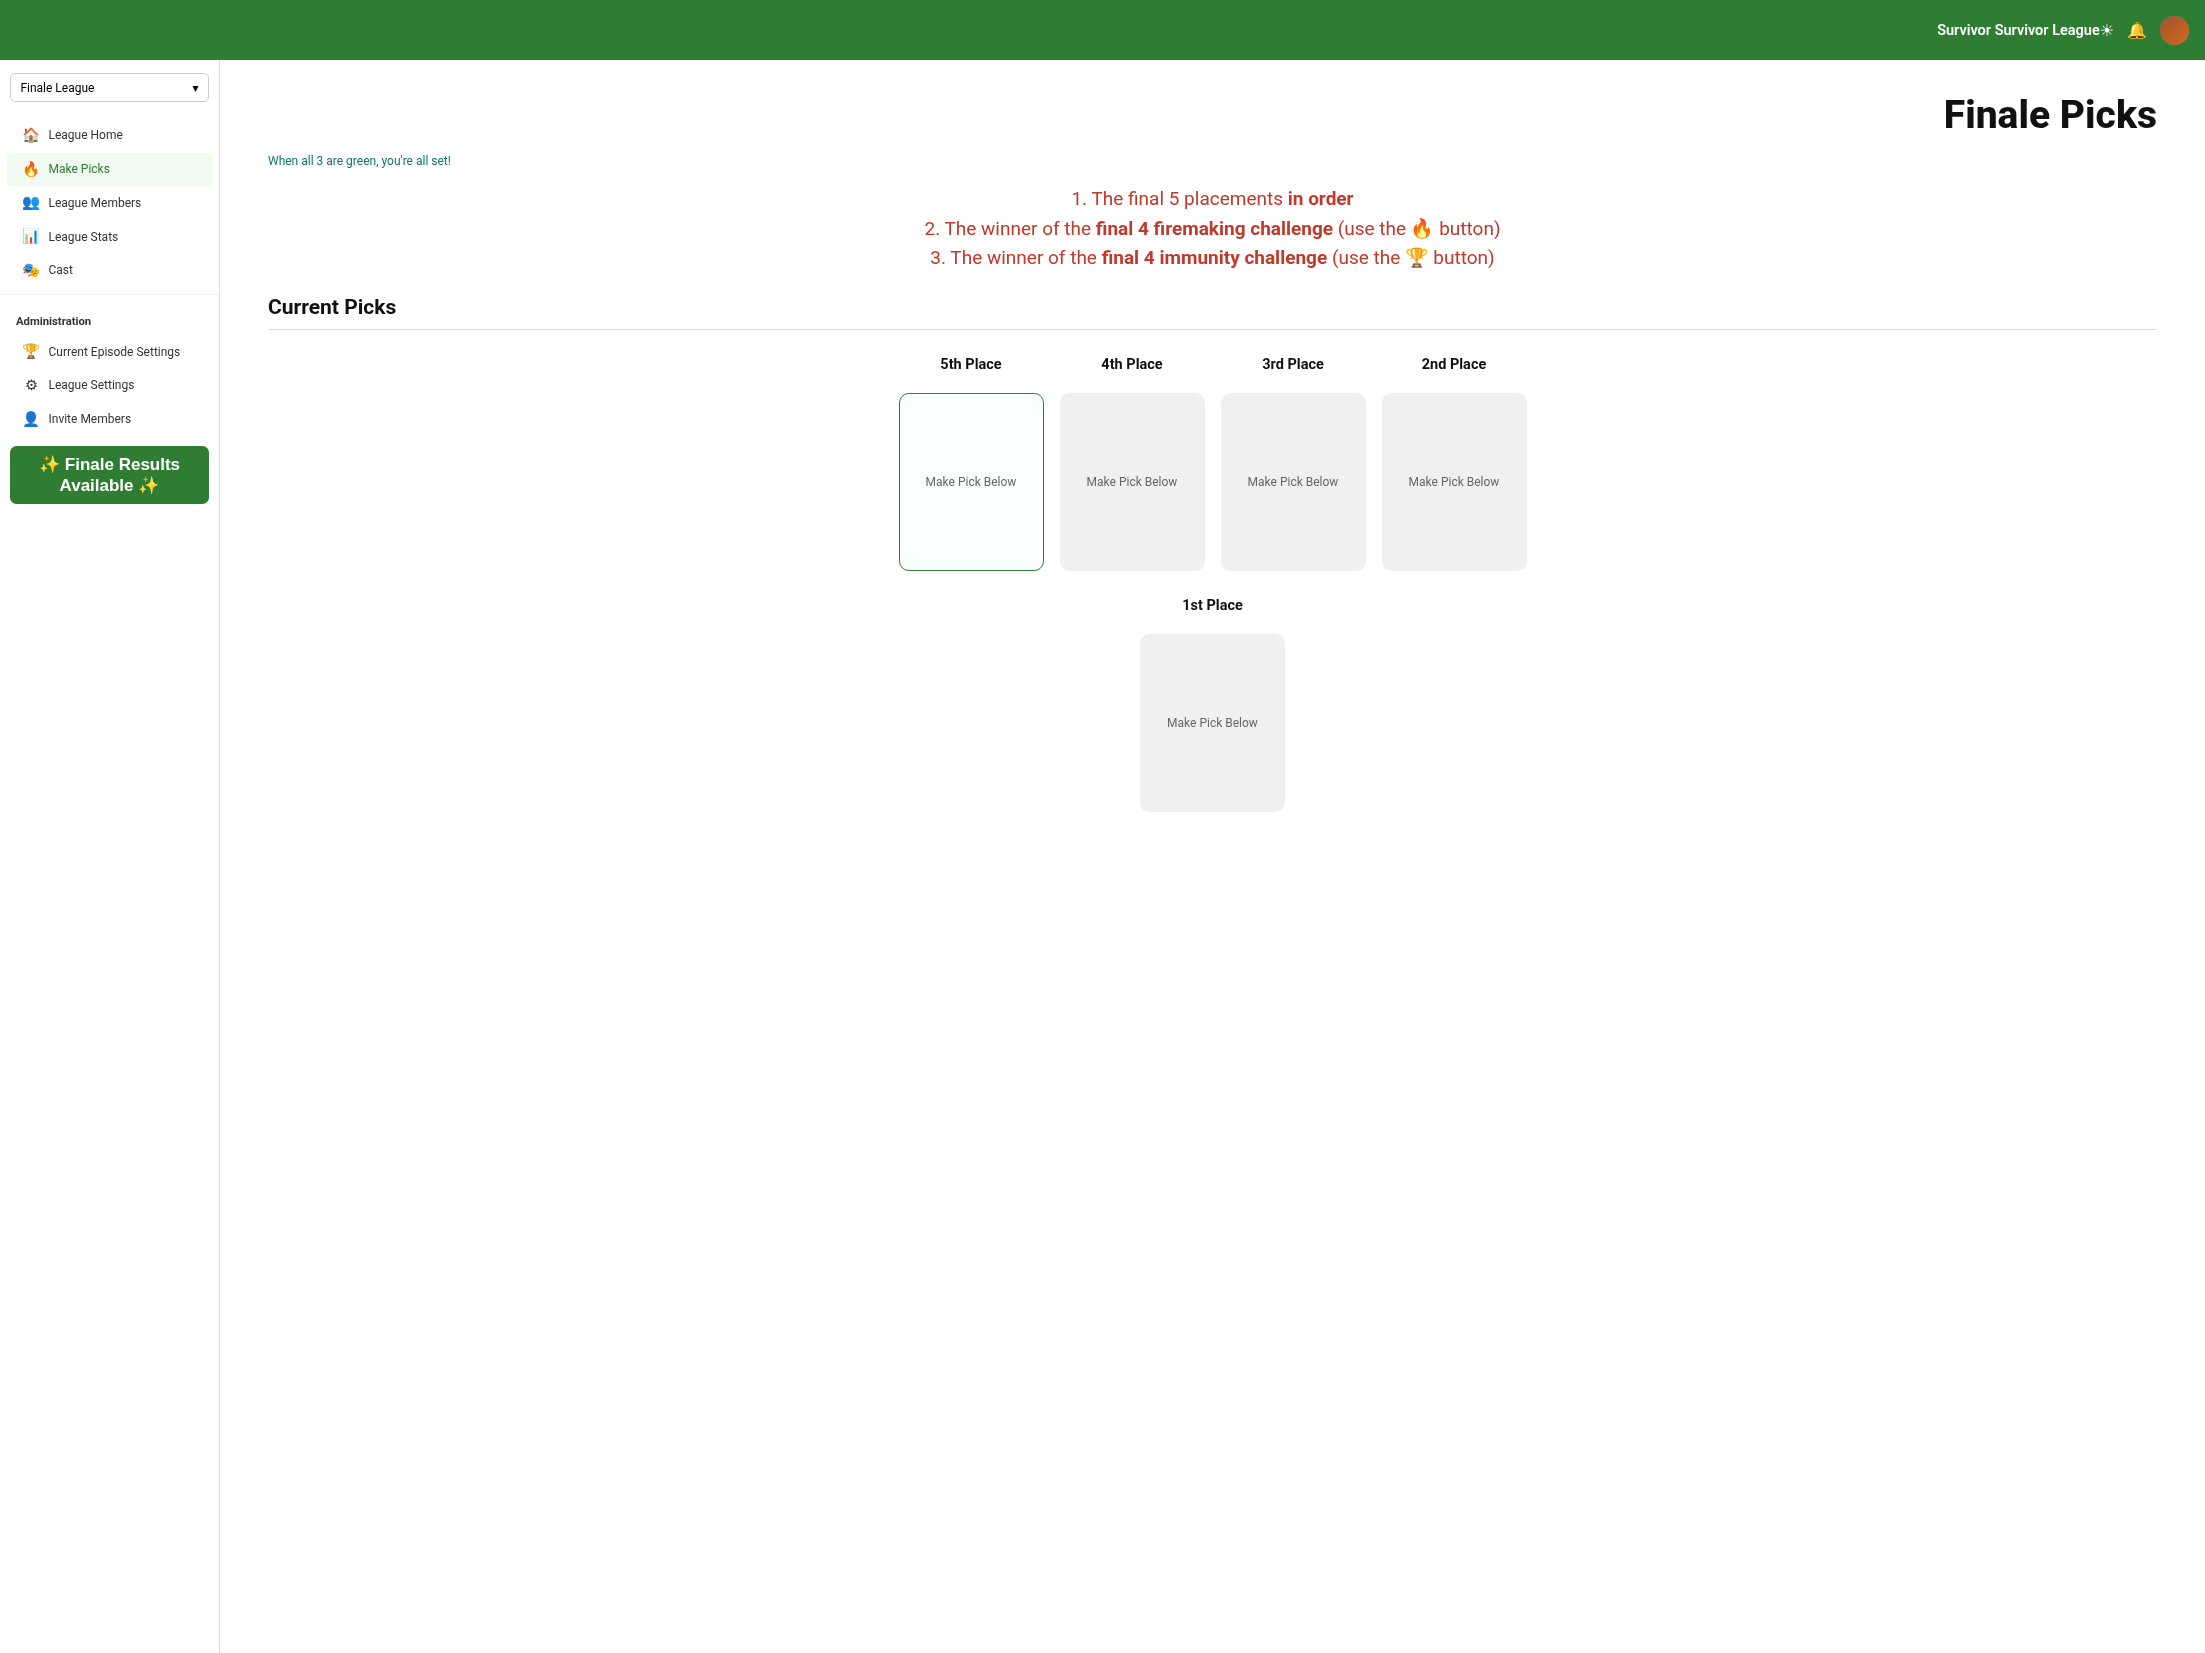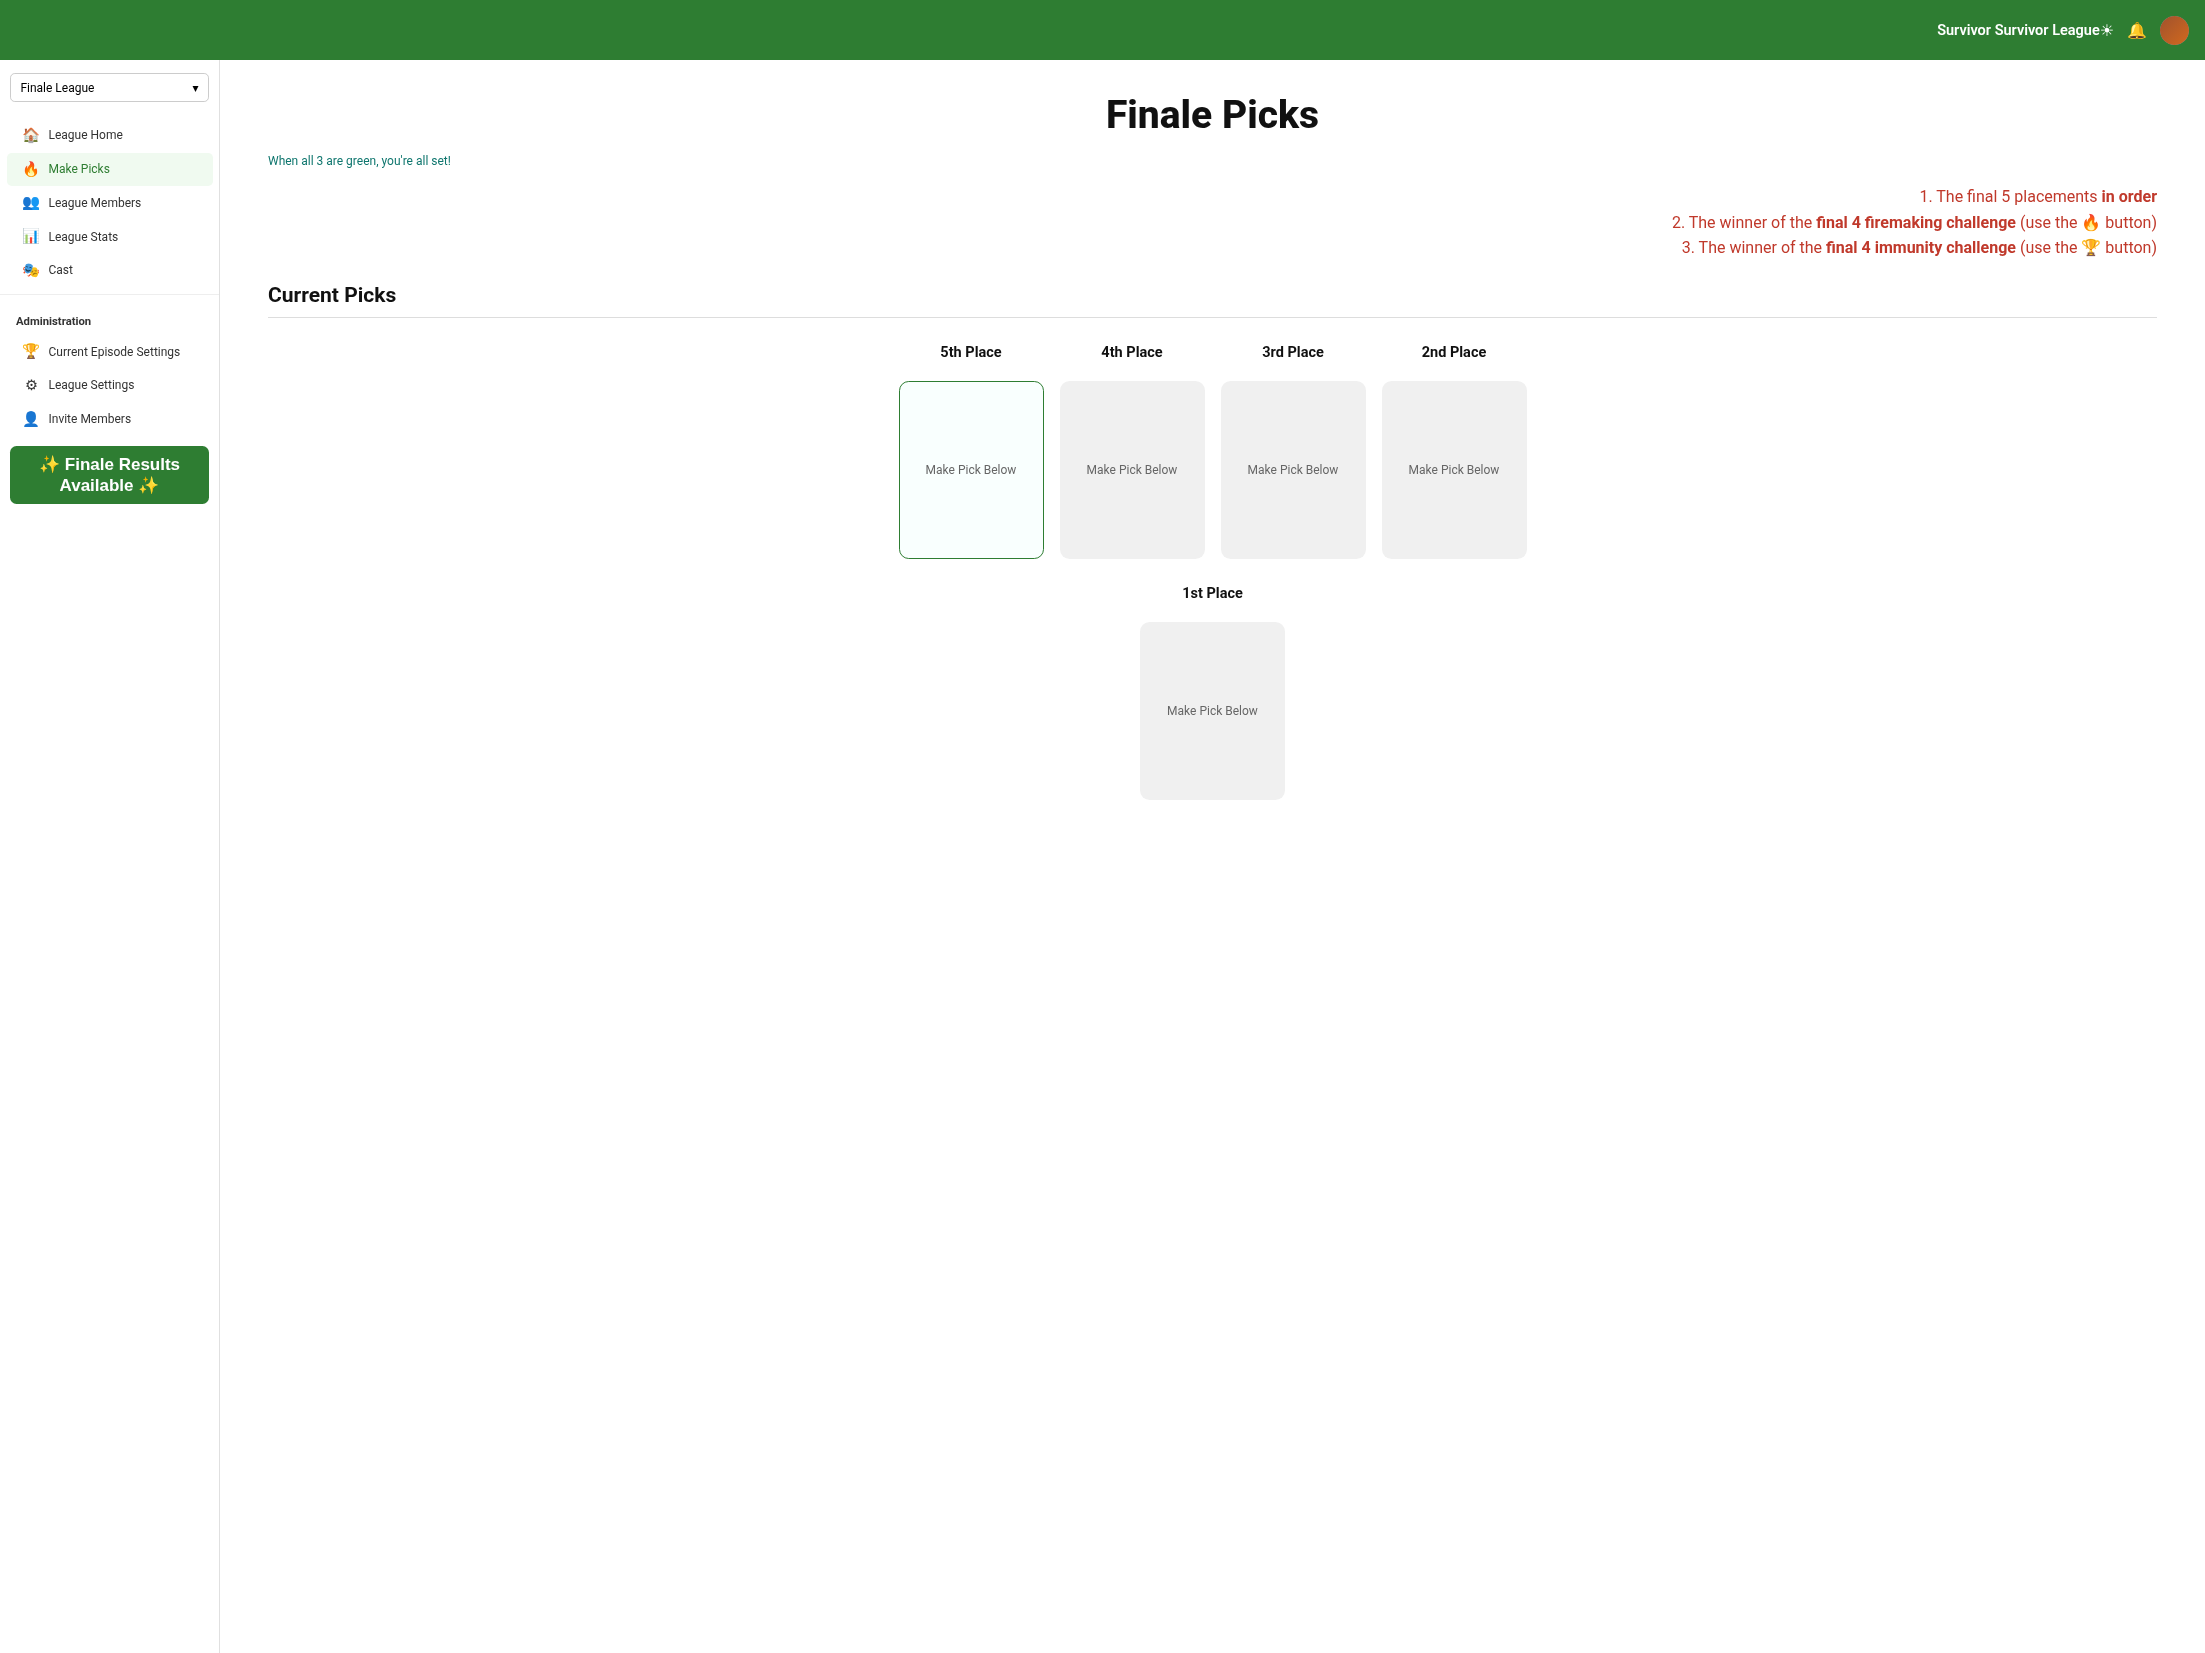--- a/index.html
+++ b/index.html
@@ -78,39 +78,39 @@
     }
 
     
     .main-content {
       flex: 1;
       overflow-y: auto;
       padding: 32px 48px;
       background: white;
     }
     .page-title {
-      text-align: center;
+      text-align: right;
       font-size: 39px;
       font-weight: 800;
       margin-bottom: 16px;
       color: #111;
     }
     .page-subtitle {
       text-align: center;
       font-size: 13px;
       color: #444;
       max-width: 646px;
       margin: 0 auto 9.7px;
       line-height: 1.6;
     }
     .page-subtitle b { font-weight: 700; }
     .green-text { text-align: left; font-size: 12px; color: #0f766e; margin-bottom: 19.4px; }
 
     .requirements-list { list-style: none; text-align: center; margin-bottom: 26px; }
-    .requirements-list li { font-size: 16px; margin-bottom: 6.5px; color: #c0392b; text-align: right; }
+    .requirements-list li { font-size: 19px; margin-bottom: 6.5px; color: #c0392b; }
     .requirements-list li b { font-weight: 700; }
 
     .section-title {
       font-size: 21px;
       font-weight: 700;
       color: #111;
       margin-bottom: 9.7px;
     }
     .section-divider { border: none; border-top: 0.8px solid #ddd; margin-bottom: 26px; }
 

